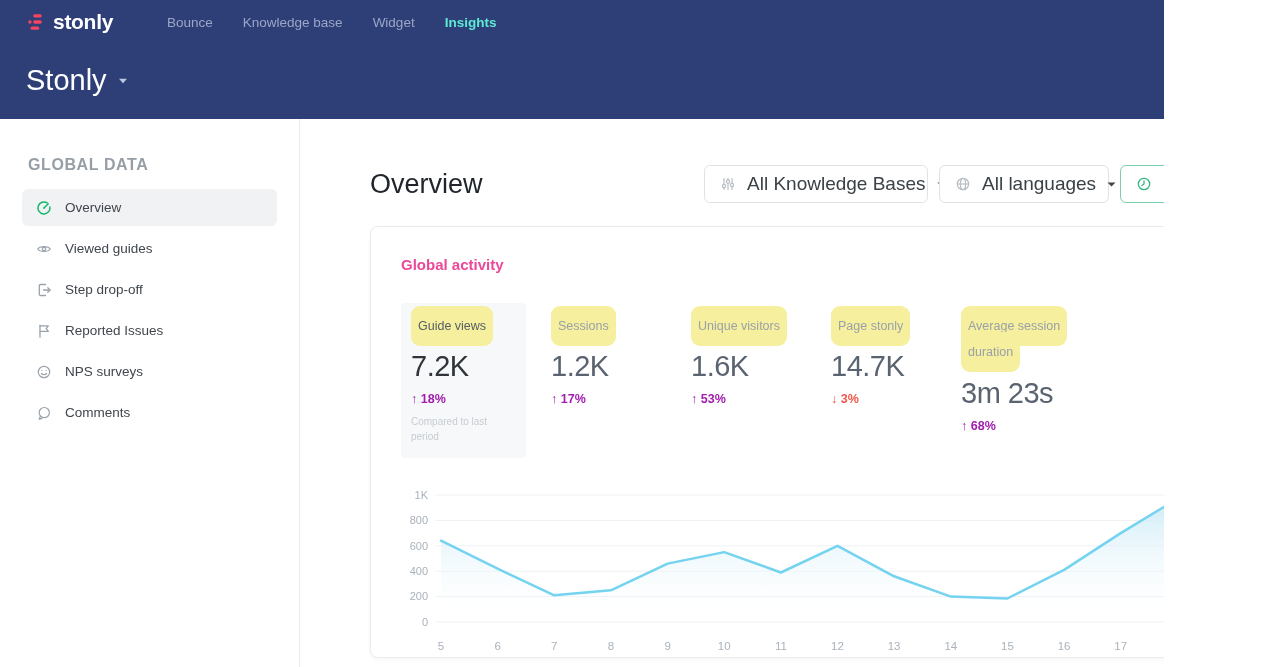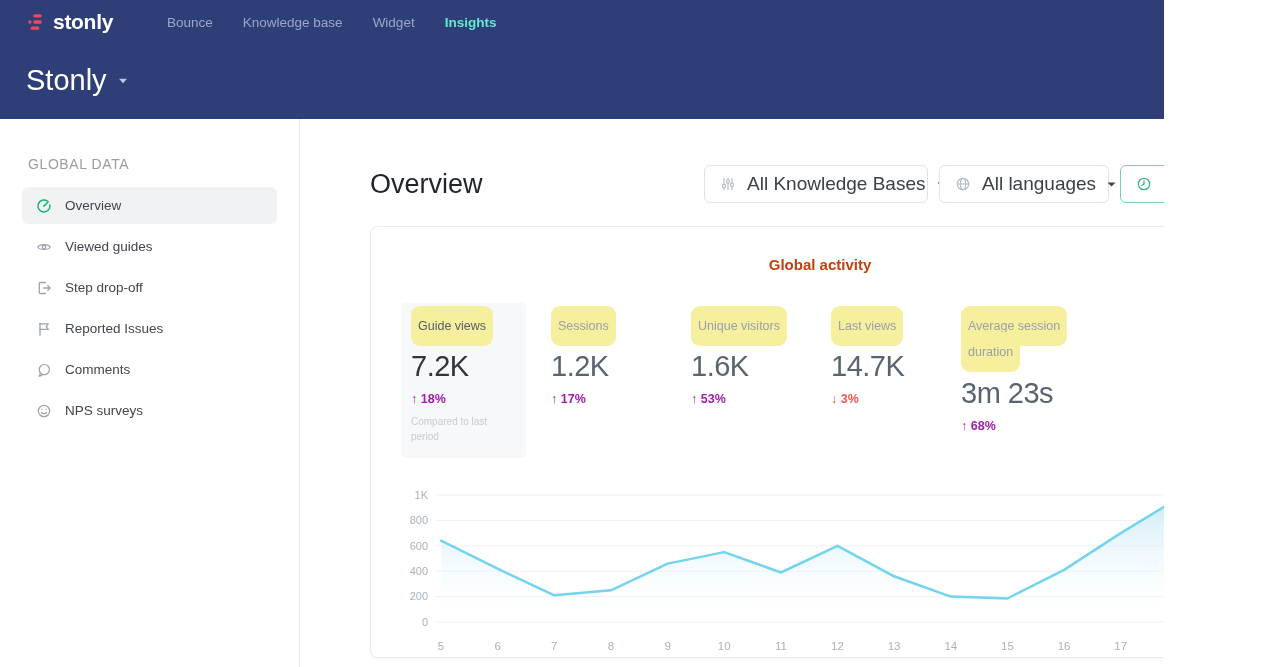--- a/index.html
+++ b/index.html
@@ -20,21 +20,21 @@
   .topnav { display:flex; gap:30px; margin-left:26px; }
   .nav-item { font-size:13.5px; color:#9ba6c8; cursor:pointer; }
   .nav-item.active { color:#5eead4; font-weight:bold; }
   .ws-row { margin-top:27px; display:flex; align-items:center; gap:11px; }
   .ws-title { font-size:29px; color:#ffffff; font-weight:400; cursor:pointer; }
   .ws-caret { cursor:pointer; line-height:0; }
 
   
   .body-row { display:flex; height:548px; }
   .sidebar { width:300px; border-right:1px solid #e8eaed; padding-top:37px; flex:none; }
-  .side-label { margin:0 0 15px 28px; font-size:14px; letter-spacing:0.6px; color:#969ea6; font-weight:normal; }
+  .side-label { margin:0 0 15px 28px; font-size:16px; letter-spacing:0.6px; color:#969ea6; font-weight:bold; }
   .side-items { padding:0 22px; }
   .side-item { height:37px; display:flex; align-items:center; gap:13px; padding:0 14px;
                border-radius:6px; margin-bottom:4px; font-size:13.5px; color:#3f464d; cursor:pointer; }
   .side-item.active { background:#f1f2f4; }
   .side-item .icn { width:16px; height:16px; line-height:0; flex:none; }
 
   .main { flex:1; padding:46px 10px 0 70px; position:relative; }
   .title-row { display:flex; align-items:flex-start; justify-content:space-between; }
   .page-title { font-size:27px; font-weight:400; color:#20262c; margin:0; line-height:38px; }
   .filters { display:flex; gap:11px; }
@@ -45,21 +45,21 @@
   .filter .flabel { margin-right:auto; white-space:nowrap; }
   .filter.f0 { width:224px; }
   .filter.f1 { width:170px; }
   .filter.f2 { width:150px; border:1.5px solid #7ed0ab; }
   .caret { line-height:0; flex:none; }
 
   
   .card { margin-top:23px; width:900px; height:432px; background:#fff;
           border:1px solid #e9ecef; border-radius:8px; padding:29px 30px 0;
           box-shadow:0 2px 4px rgba(40,50,60,0.04); }
-  .card-title { font-size:15px; font-weight:600; color:#c2410c; margin:0; line-height:17px;text-align:center; }
+  .card-title { font-size:15px; font-weight:600; color:#ec4899; margin:0; line-height:17px; }
 
   .metrics { display:flex; margin-top:30px; align-items:flex-start; }
   .metric { width:140px; padding-top:9px; }
   .metric.selected { width:125px; background:#f7f8f9; border-radius:4px;
                      padding:9px 10px 14px; margin-right:25px; }
   .metric.m3 { width:130px; }
   .metric.m4 { width:150px; }
   .metric.m5 { width:130px; }
   .m-label-wrap { max-width:112px; line-height:1.65; }
   .m-label { display:inline; background:#f6ef9d; color:#9aa1a8; font-size:12.5px;
@@ -144,34 +144,34 @@
             <span>Step drop-off</span>
           </div>
           <div class="side-item">
             <span class="icn"><svg width="16" height="16" viewBox="0 0 16 16" fill="none" stroke="#9aa2ab" stroke-width="1.3" stroke-linejoin="round" stroke-linecap="round">
                 <path d="M4 14.2 V2.3"></path>
                 <path d="M4 2.9 H12.3 L10.2 5.65 L12.3 8.4 H4"></path>
               </svg></span>
             <span>Reported Issues</span>
           </div>
           <div class="side-item">
-            <span class="icn"><svg width="16" height="16" viewBox="0 0 16 16" fill="none" stroke="#9aa2ab" stroke-width="1.2" stroke-linejoin="round">
-                <circle cx="8.3" cy="7.6" r="5.1"></circle>
-                <path d="M4.4 11.3 L3.1 14.2 L6.3 13.3"></path>
-              </svg></span>
-            <span>Comments</span>
-          </div>
-          <div class="side-item">
             <span class="icn"><svg width="16" height="16" viewBox="0 0 16 16" fill="none" stroke="#9aa2ab" stroke-width="1.2">
                 <circle cx="8" cy="8" r="5.7"></circle>
                 <path d="M5.4 9.5 a3.4 3.4 0 0 0 5.2 0" stroke-linecap="round"></path>
                 <circle cx="5.9" cy="6.3" r="0.65" fill="#9aa2ab" stroke="none"></circle>
                 <circle cx="10.1" cy="6.3" r="0.65" fill="#9aa2ab" stroke="none"></circle>
               </svg></span>
             <span>NPS surveys</span>
+          </div>
+          <div class="side-item">
+            <span class="icn"><svg width="16" height="16" viewBox="0 0 16 16" fill="none" stroke="#9aa2ab" stroke-width="1.2" stroke-linejoin="round">
+                <circle cx="8.3" cy="7.6" r="5.1"></circle>
+                <path d="M4.4 11.3 L3.1 14.2 L6.3 13.3"></path>
+              </svg></span>
+            <span>Comments</span>
           </div>
         </div>
     </aside>
 
     <main class="main">
       <div class="title-row">
         <h1 class="page-title">Overview</h1>
         <div class="filters" id="filters">
             <div class="filter f0">
               <span class="icn"><svg width="16" height="16" viewBox="0 0 16 16" fill="none" stroke="#b7bdc4" stroke-width="1.2" stroke-linecap="round">
@@ -224,21 +224,21 @@
               <div class="m-label-wrap"><span class="m-label">Sessions</span></div>
               <div class="m-value">1.2K</div>
               <div class="m-delta up"><span>↑</span> <span>17%</span></div>
             </div>
             <div class="metric m2">
               <div class="m-label-wrap"><span class="m-label">Unique visitors</span></div>
               <div class="m-value">1.6K</div>
               <div class="m-delta up"><span>↑</span> <span>53%</span></div>
             </div>
             <div class="metric m3">
-              <div class="m-label-wrap"><span class="m-label">Last views</span></div>
+              <div class="m-label-wrap"><span class="m-label">Page stonly</span></div>
               <div class="m-value">14.7K</div>
               <div class="m-delta down"><span>↓</span> <span>3%</span></div>
             </div>
             <div class="metric m4">
               <div class="m-label-wrap"><span class="m-label">Average session duration</span></div>
               <div class="m-value">3m 23s</div>
               <div class="m-delta up"><span>↑</span> <span>68%</span></div>
             </div>
           </div>
         <div class="chart">

